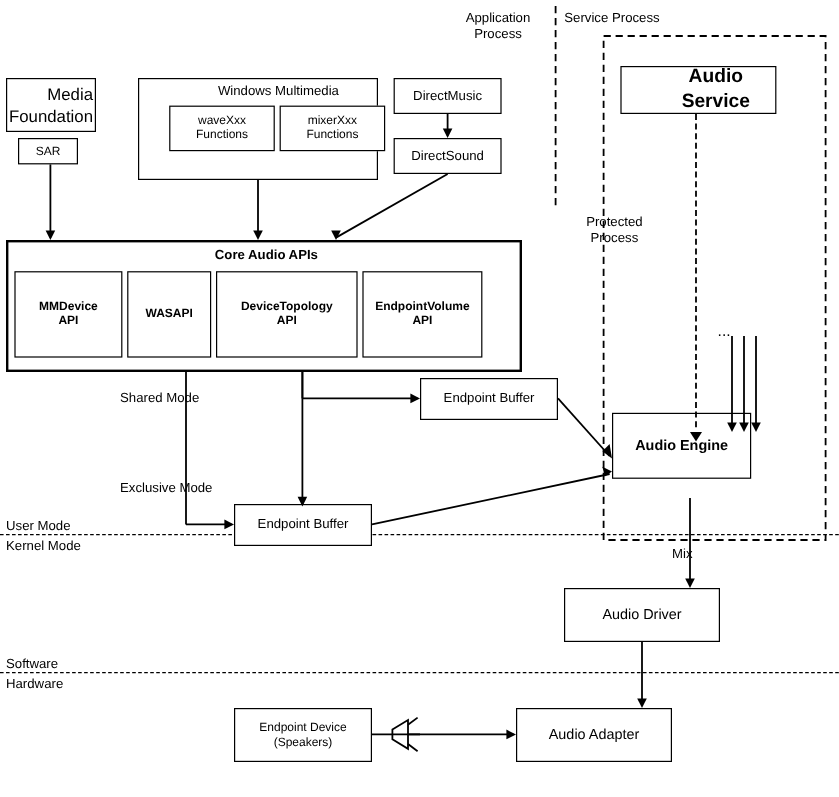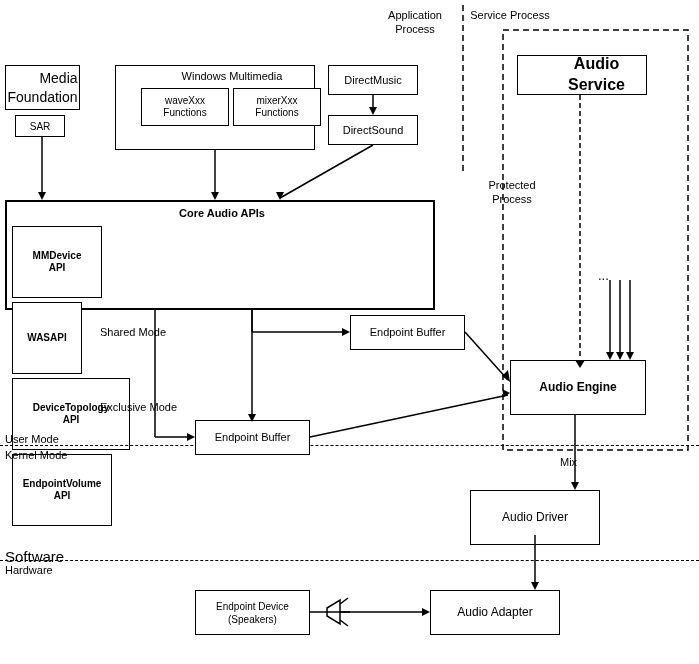--- a/index.html
+++ b/index.html
@@ -78,21 +78,20 @@
     
     .core-group {
       position: absolute;
       border: 2px solid #000;
       background: #fff;
     }
     .core-inner {
       position: absolute;
       display: flex;
       gap: 4px;
-      flex-direction: column;
     }
     .core-sub {
       border: 1.5px solid #000;
       background: #fff;
       text-align: center;
       font-size: 10px;
       padding: 2px;
       line-height: 1.2;
     }
   </style>
@@ -135,36 +134,36 @@
       <div class="core-sub" style="width:70px; height:72px; display:flex;align-items:center;justify-content:center;">WASAPI</div>
       <div class="core-sub" style="width:118px; height:72px; display:flex;align-items:center;justify-content:center;">DeviceTopology<br>API</div>
       <div class="core-sub" style="width:100px; height:72px; display:flex;align-items:center;justify-content:center;">EndpointVolume<br>API</div>
     </div>
   </div>
 
   <div class="label" style="left:100px; top:325px; font-size:11px;">Shared Mode</div>
 
   <div class="box" style="left:350px; top:315px; width:115px; height:35px; font-size:11px;">Endpoint Buffer</div>
 
-  <div class="box" style="left:510px; top:360px; width:136px; height:55px; font-size:12px; font-weight:bold;">Audio Engine</div>
+  <div class="box" style="left:510px; top:344px; width:116px; height:55px; font-size:12px; font-weight:bold;">Audio Engine</div>
 
   <div class="label" style="left:100px; top:400px; font-size:11px;">Exclusive Mode</div>
 
   <div class="h-line-dashed" style="left:0; top:445px; width:699px;"></div>
   <div class="label" style="left:5px; top:432px; font-size:11px;">User Mode</div>
   <div class="label" style="left:5px; top:448px; font-size:11px;">Kernel Mode</div>
 
   <div class="box" style="left:195px; top:420px; width:115px; height:35px; font-size:11px;">Endpoint Buffer</div>
 
   <div class="label" style="left:560px; top:455px; font-size:11px;">Mix</div>
 
-  <div class="box" style="left:470px; top:490px; width:130px; height:55px; font-size:12px;">Audio Driver</div>
+  <div class="box" style="left:470px; top:490px; width:130px; height:45px; font-size:12px;">Audio Driver</div>
 
   <div class="h-line-dashed" style="left:0; top:560px; width:699px;"></div>
-  <div class="label" style="left:5px; top:547px; font-size:15px;text-align:right;">Software</div>
+  <div class="label" style="left:5px; top:547px; font-size:11px;text-align:right;">Software</div>
   <div class="label" style="left:5px; top:563px; font-size:11px;">Hardware</div>
 
   <div class="box" style="left:195px; top:590px; width:115px; height:45px; font-size:10px; text-align:center;">Endpoint Device<br>(Speakers)</div>
 
   <div class="box" style="left:430px; top:590px; width:130px; height:45px; font-size:12px;">Audio Adapter</div>
 
   <svg class="arrows">
 
     <line x1="463" y1="5" x2="463" y2="175" stroke="#000" stroke-width="1.5" stroke-dasharray="6,4"></line>
 

